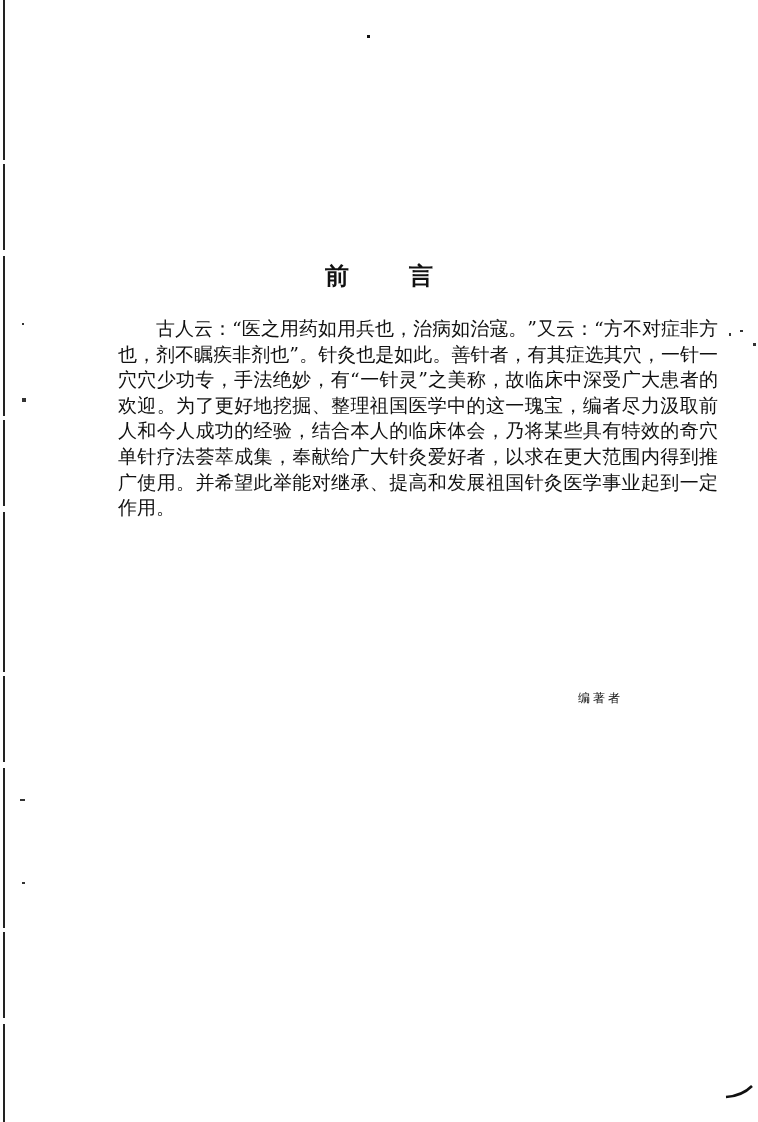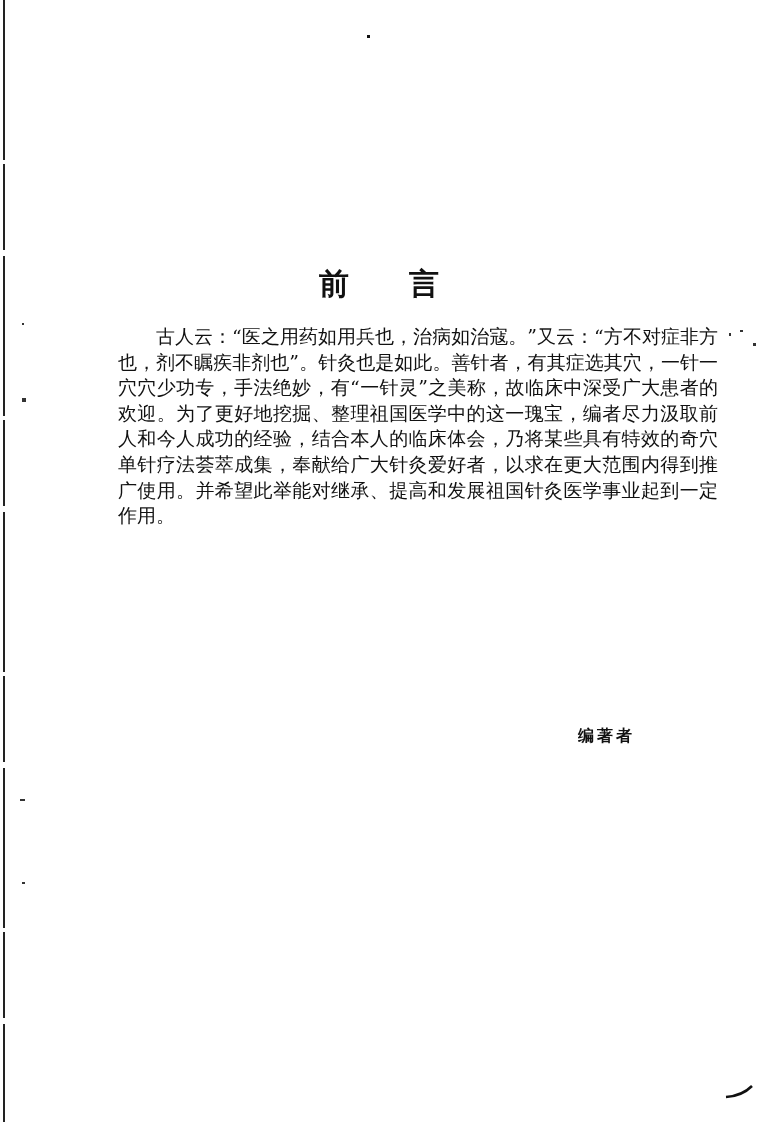--- a/index.html
+++ b/index.html
@@ -30,47 +30,47 @@
       width: 3px;
       height: 3px;
       background: #111;
     }
     .title {
       position: absolute;
       top: 244px;
       left: 0;
       width: 758px;
       text-align: center;
-      font-size: 30px;
+      font-size: 24px;
       font-weight: bold;
       letter-spacing: 0;
     }
     .title span.gap {
       display: inline-block;
       width: 60px;
     }
     .body-text {
       position: absolute;
       left: 118px;
-      top: 324px;
+      top: 316px;
       width: 600px;
       font-size: 19px;
       line-height: 25.6px;
       text-align: justify;
     }
     .body-text p {
       margin: 0;
       text-indent: 2em;
     }
     .signature {
       position: absolute;
       left: 578px;
-      top: 726px;
-      font-size: 16px;
-      font-weight: bold;
+      top: 690px;
+      font-size: 12px;
+      font-weight: normal;
       letter-spacing: 3px;
     }
     .scan-mark {
       position: absolute;
       background: #333;
     }
     .corner-curve {
       position: absolute;
       left: 724px;
       top: 1080px;

